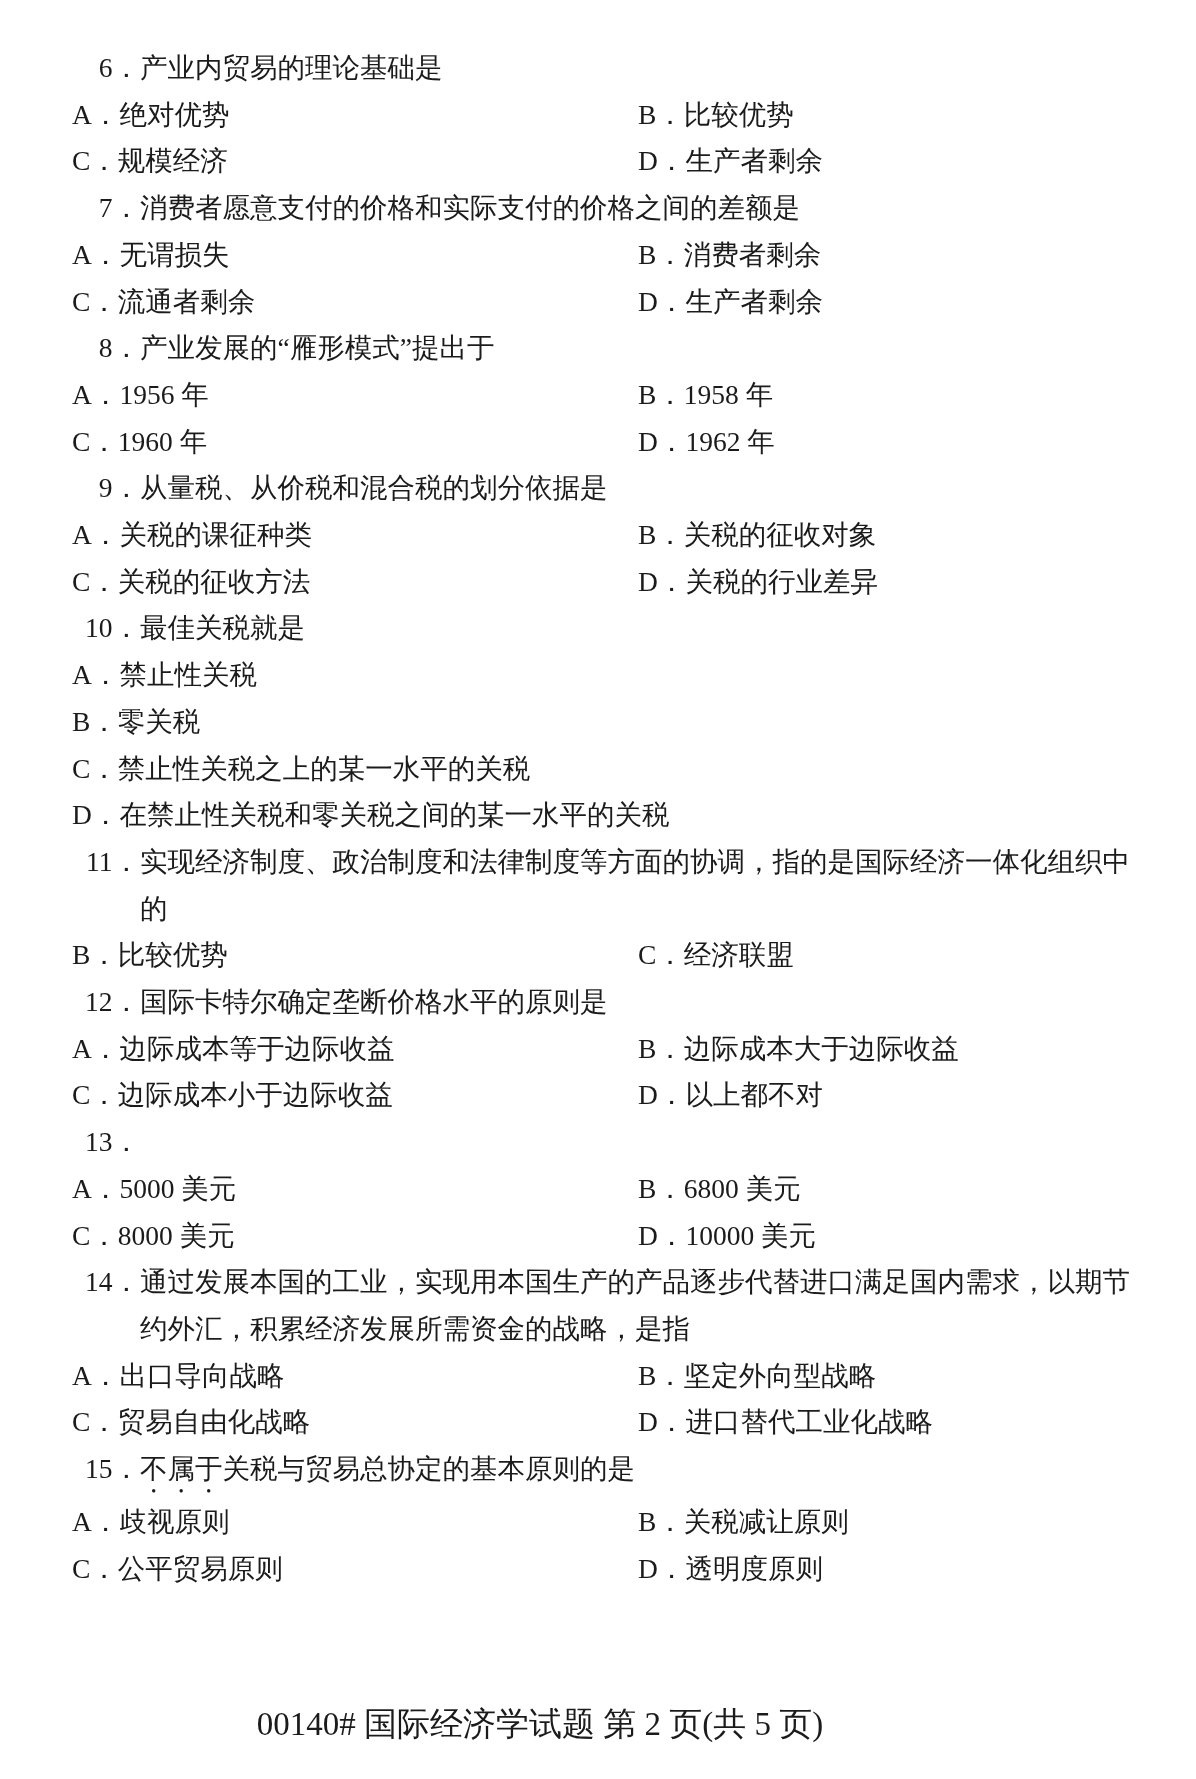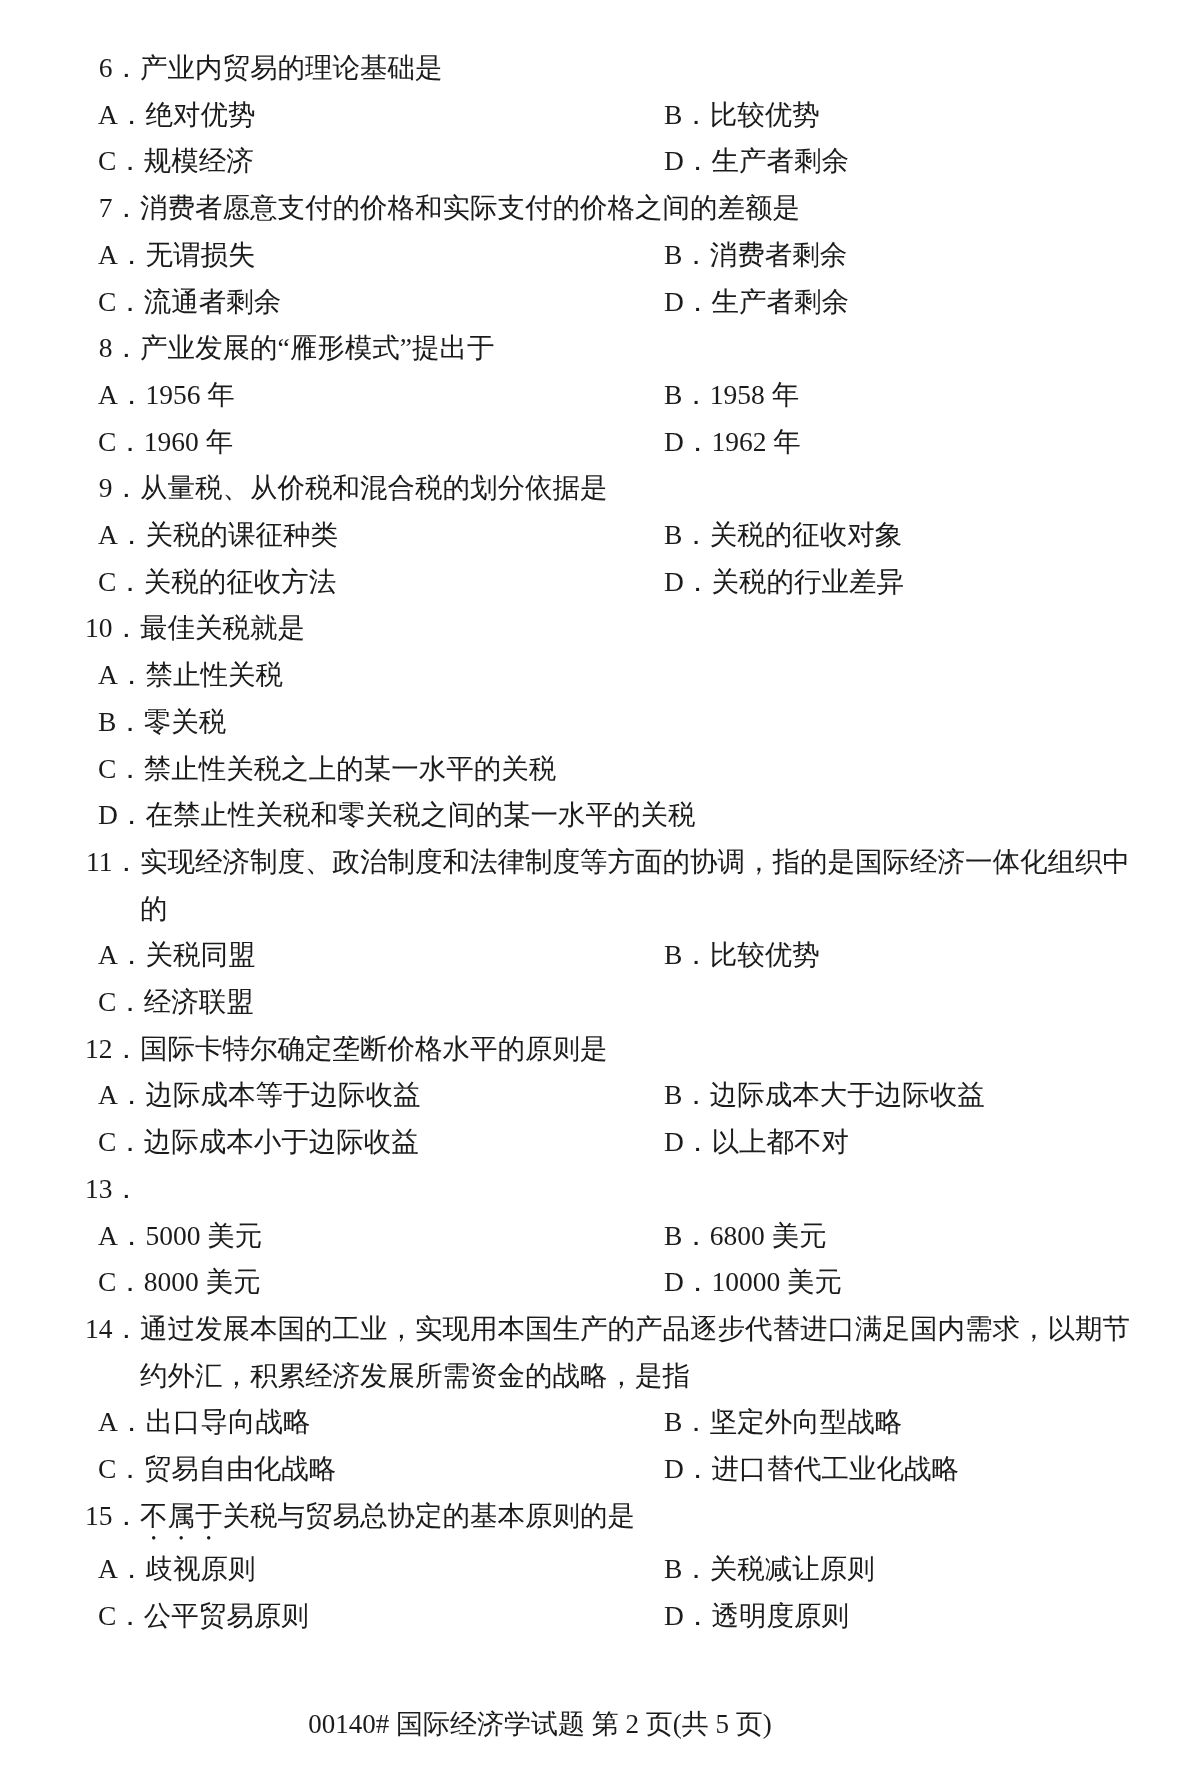--- a/index.html
+++ b/index.html
@@ -17,39 +17,39 @@
   .question { font-size: 27.5px; line-height: 46.7px; }
   .stem-row { display: flex; }
   .q-num {
     flex: 0 0 140px;
     width: 140px;
     text-align: right;
     white-space: pre;
   }
   .q-stem { flex: 1 1 auto; padding-right: 38px; }
   .stem-cont { padding-left: 140px; padding-right: 50px; }
-  .opts { padding-left: 98px; padding-right: 20px; }
+  .opts { padding-left: 72px; padding-right: 20px; }
   .opts.grid2 { display: grid; grid-template-columns: 566px auto; }
   .opts.list .opt { display: block; }
   .opt { white-space: nowrap; }
   .opt-label { display: inline; }
   .opt-text { display: inline; }
   .emph {
     -webkit-text-emphasis: filled dot #1b1b1b;
     -webkit-text-emphasis-position: under left;
     text-emphasis: filled dot #1b1b1b;
     text-emphasis-position: under left;
   }
   .footer {
     position: absolute;
     top: 1704px;
     left: 0;
     width: 1080px;
     text-align: center;
-    font-size: 27px;
+    font-size: 33px;
     line-height: 40px;
     color: #1b1b1b;
   }
 </style>
 </head>
 <body>
 
 <div class="sheet">
   <div class="content">
 
@@ -118,21 +118,20 @@
       </div>
     </div>
 
     <div class="question">
       <div class="stem-row">
         <span class="q-num">11．</span>
         <span class="q-stem">实现经济制度、政治制度和法律制度等方面的协调，指的是国际经济一体化组织中</span>
       </div>
       <div class="stem-cont">的</div>
       <div class="opts grid2">
-        <div class="opt"><span class="opt-label">A．</span><span class="opt-text">关税同盟</span></div>
         <div class="opt"><span class="opt-label">B．</span><span class="opt-text">比较优势</span></div>
         <div class="opt"><span class="opt-label">C．</span><span class="opt-text">经济联盟</span></div>
       </div>
     </div>
 
     <div class="question">
       <div class="stem-row">
         <span class="q-num">12．</span>
         <span class="q-stem">国际卡特尔确定垄断价格水平的原则是</span>
       </div>

